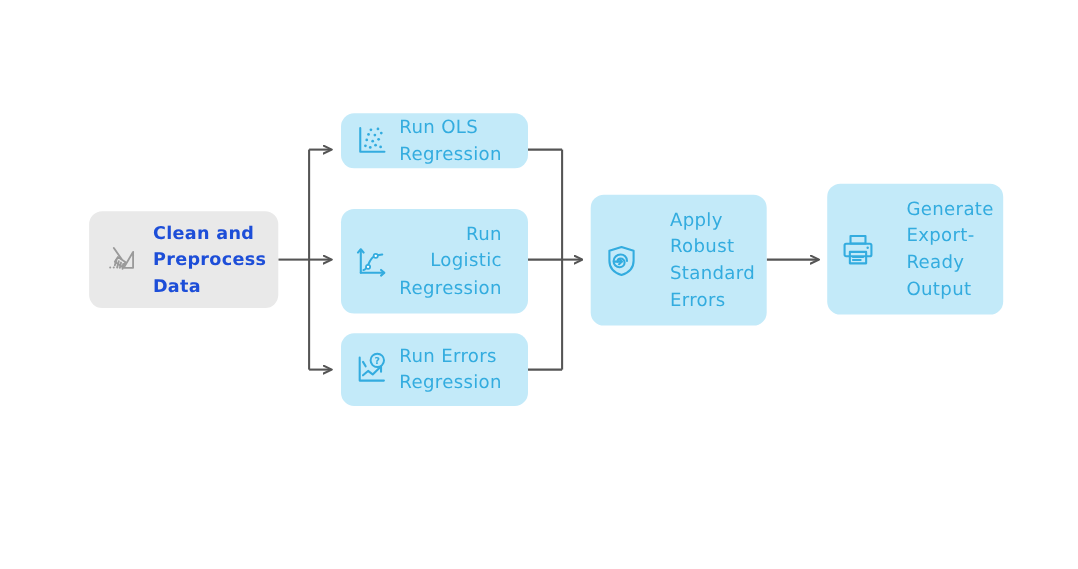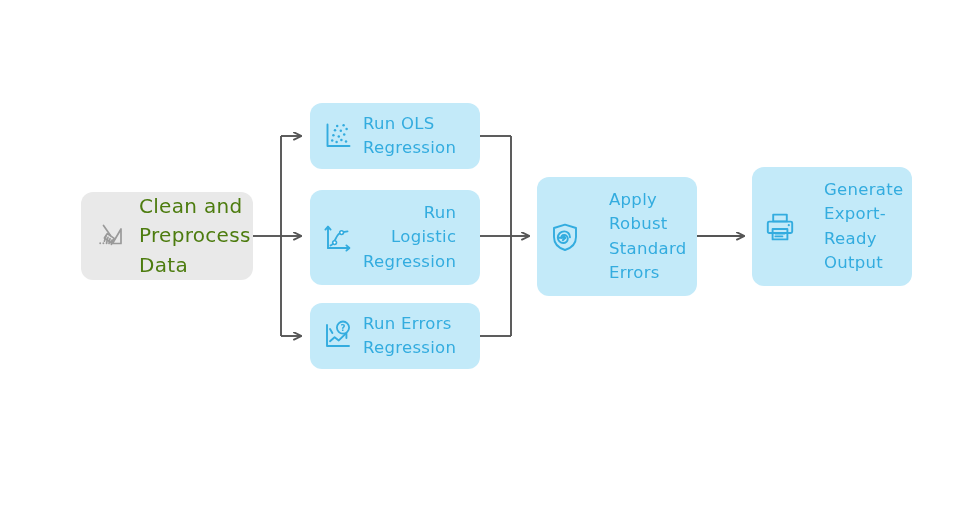--- a/index.html
+++ b/index.html
@@ -39,34 +39,35 @@
   
   #node-clean {
     left: 81px;
     top: 192px;
     width: 172px;
     height: 88px;
     background: #E9E9E9;
     padding-left: 14px;
   }
   #node-clean .label {
-    color: #4d7c0f;
+    color: #1d4ed8;
     margin-left: 10px;
-    font-size: 20px;
+    font-size: 16px;
+    font-weight: bold;
   }
   
   .node.blue {
     background: #C3EAF9;
     padding-left: 12px;
   }
   .node.blue .label {
     color: #33ACDF;
     margin-left: 9px;
   }
-  #node-ols   { left: 310px; top: 103px; width: 170px; height: 66px; }
+  #node-ols   { left: 310px; top: 103px; width: 170px; height: 50px; }
   #node-logit { left: 310px; top: 190px; width: 170px; height: 95px; text-align: right; }
   #node-probit{ left: 310px; top: 303px; width: 170px; height: 66px; }
   #node-robust{ left: 537px; top: 177px; width: 160px; height: 119px; }
   #node-output{ left: 752px; top: 167px; width: 160px; height: 119px; }
   #node-robust .label, #node-output .label { margin-left: 28px; }
 
   svg.wires {
     position: absolute;
     left: 0;
     top: 0;

